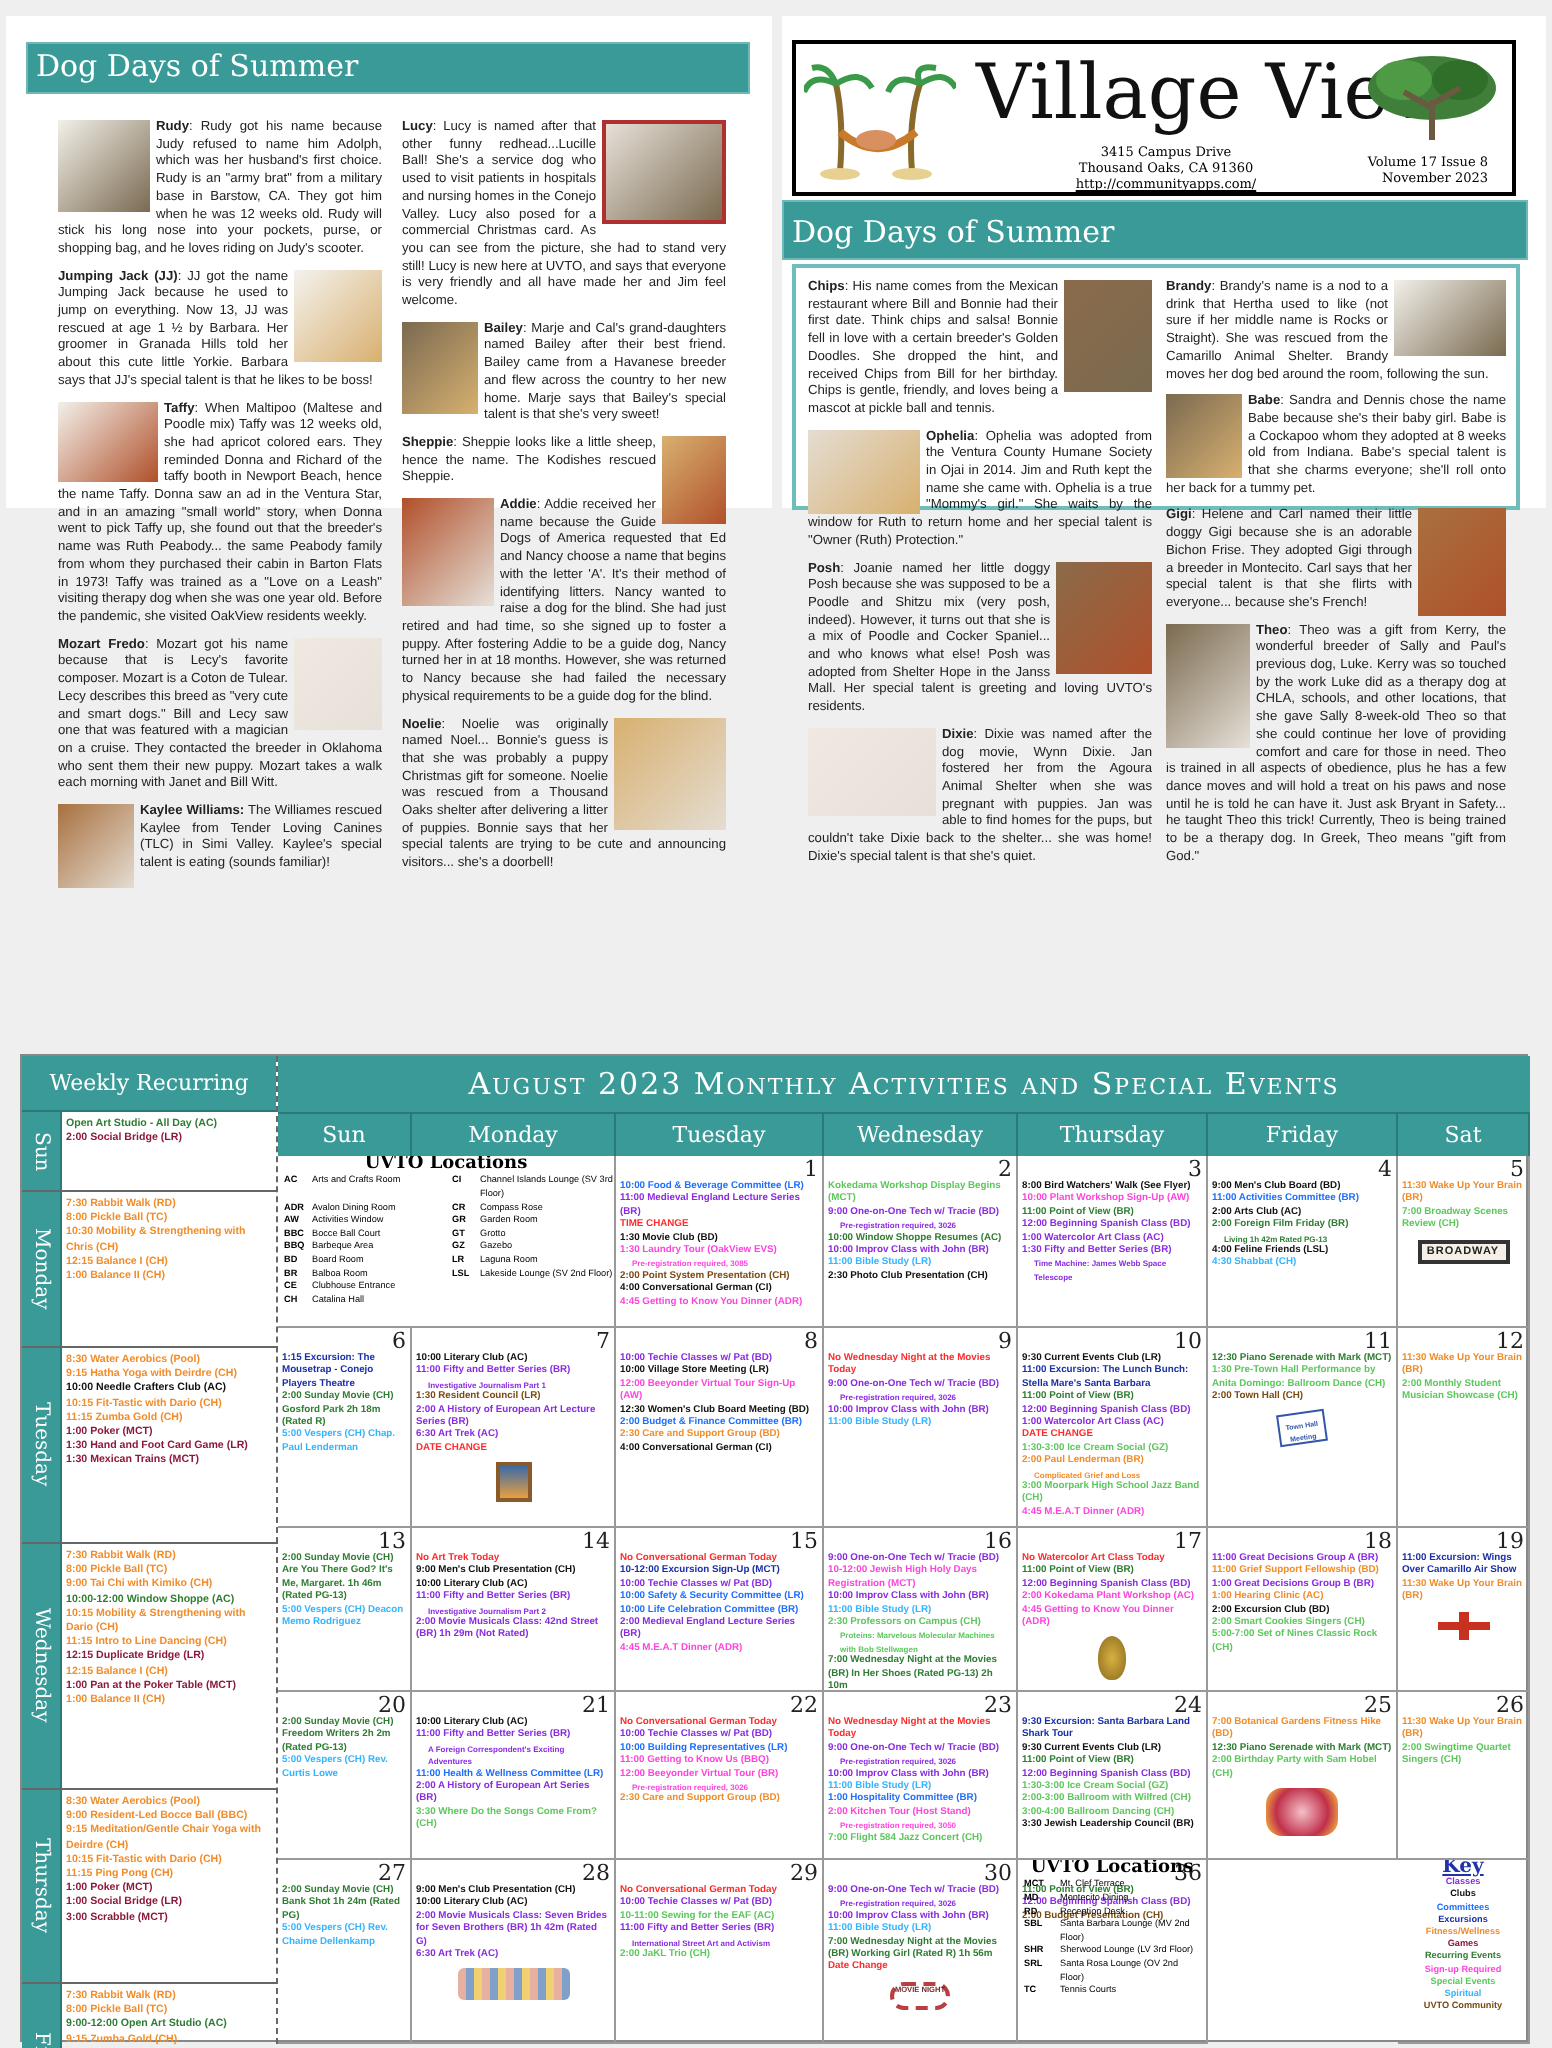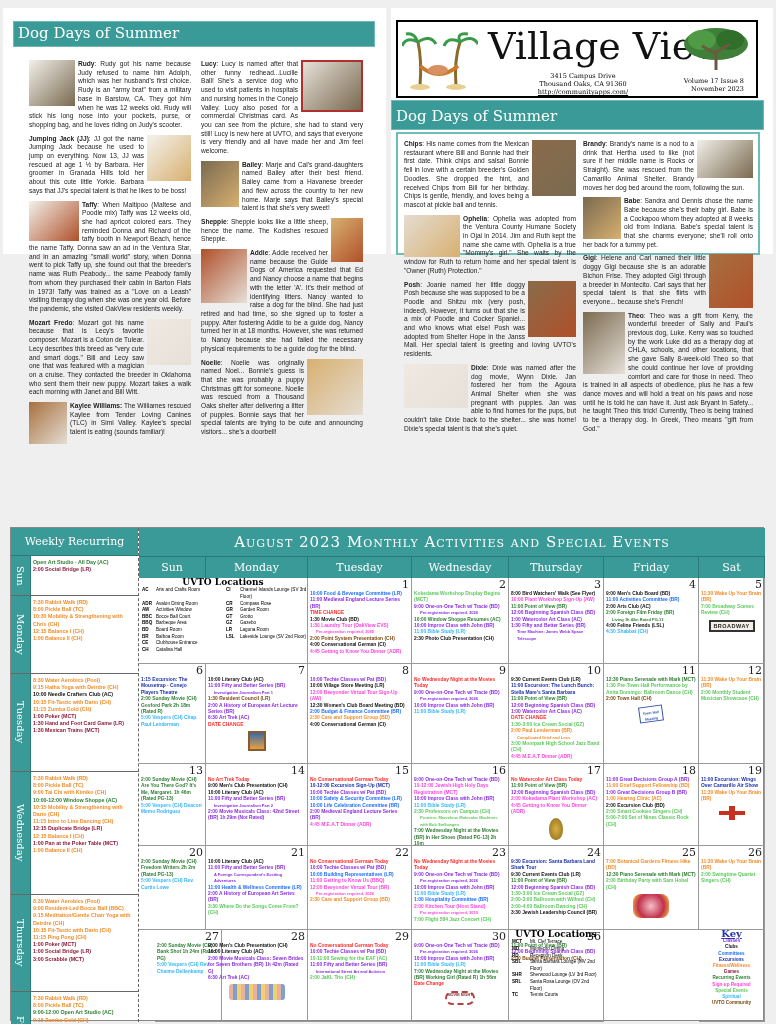--- a/index.html
+++ b/index.html
@@ -458,21 +458,21 @@
           <span class="ev" style="color: rgb(242, 140, 40);">7:00 Botanical Gardens Fitness Hike (BD)</span>
           <span class="ev" style="color: rgb(46, 125, 50);">12:30 Piano Serenade with Mark (MCT)</span>
           <span class="ev" style="color: rgb(92, 200, 92);">2:00 Birthday Party with Sam Hobel (CH)</span>
           <div class="clipart" style="width: 36px; height: 24px; border-radius: 8px; background: radial-gradient(circle, rgb(245, 192, 200), rgb(192, 48, 74) 60%, rgb(255, 208, 64));"></div>
         </div>
         <div class="cell" style="left: 560px; top: 268px; width: 66px; height: 84px;">
           <div class="num">26</div>
           <span class="ev" style="color: rgb(242, 140, 40);">11:30 Wake Up Your Brain (BR)</span>
           <span class="ev" style="color: rgb(92, 200, 92);">2:00 Swingtime Quartet Singers (CH)</span>
         </div>
-        <div class="cell" style="left: 16px; top: 352px; width: 67px; height: 92px;">
+        <div class="cell" style="left: 0px; top: 352px; width: 67px; height: 92px;">
           <div class="num">27</div>
           <span class="ev" style="color: rgb(46, 125, 50);">2:00 Sunday Movie (CH) Bank Shot 1h 24m (Rated PG)</span>
           <span class="ev" style="color: rgb(51, 181, 255);">5:00 Vespers (CH) Rev. Chaime Dellenkamp</span>
         </div>
         <div class="cell" style="left: 67px; top: 352px; width: 102px; height: 92px;">
           <div class="num">28</div>
           <span class="ev" style="color: rgb(17, 17, 17);">9:00 Men's Club Presentation (CH)</span>
           <span class="ev" style="color: rgb(17, 17, 17);">10:00 Literary Club (AC)</span>
           <span class="ev" style="color: rgb(138, 43, 226);">2:00 Movie Musicals Class: Seven Brides for Seven Brothers (BR) 1h 42m (Rated G)</span>
           <span class="ev" style="color: rgb(138, 43, 226);">6:30 Art Trek (AC)</span>

